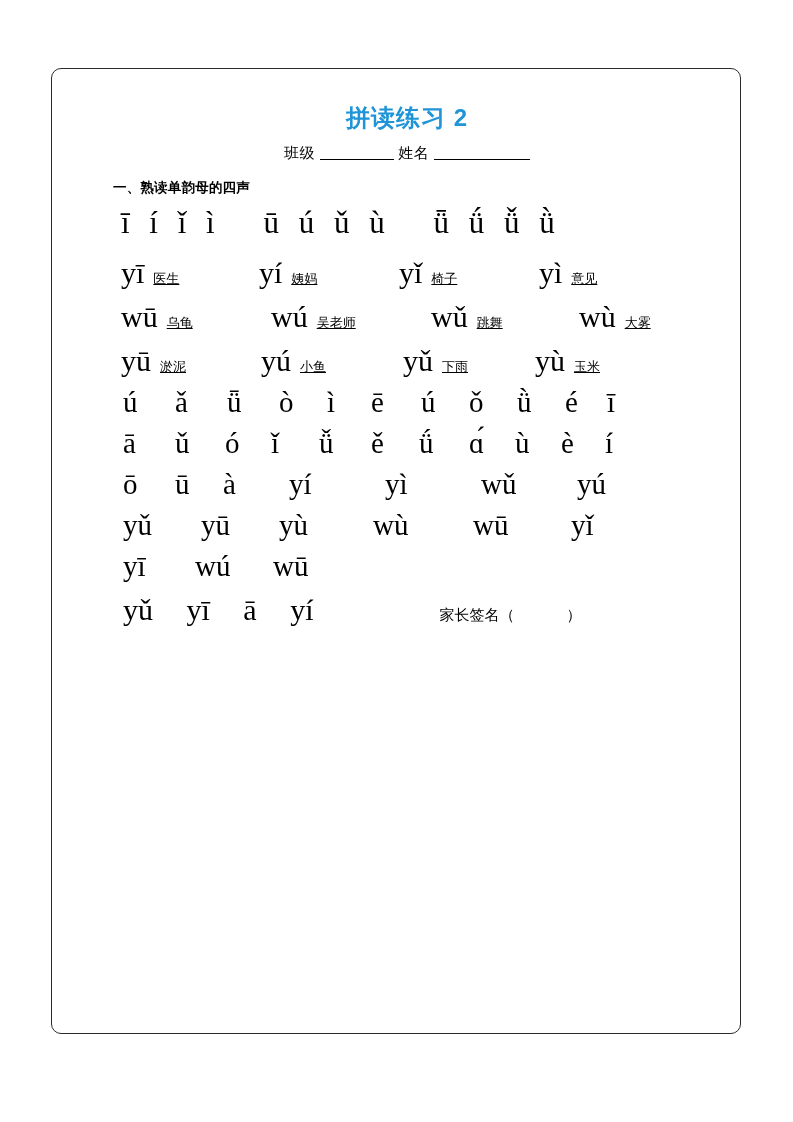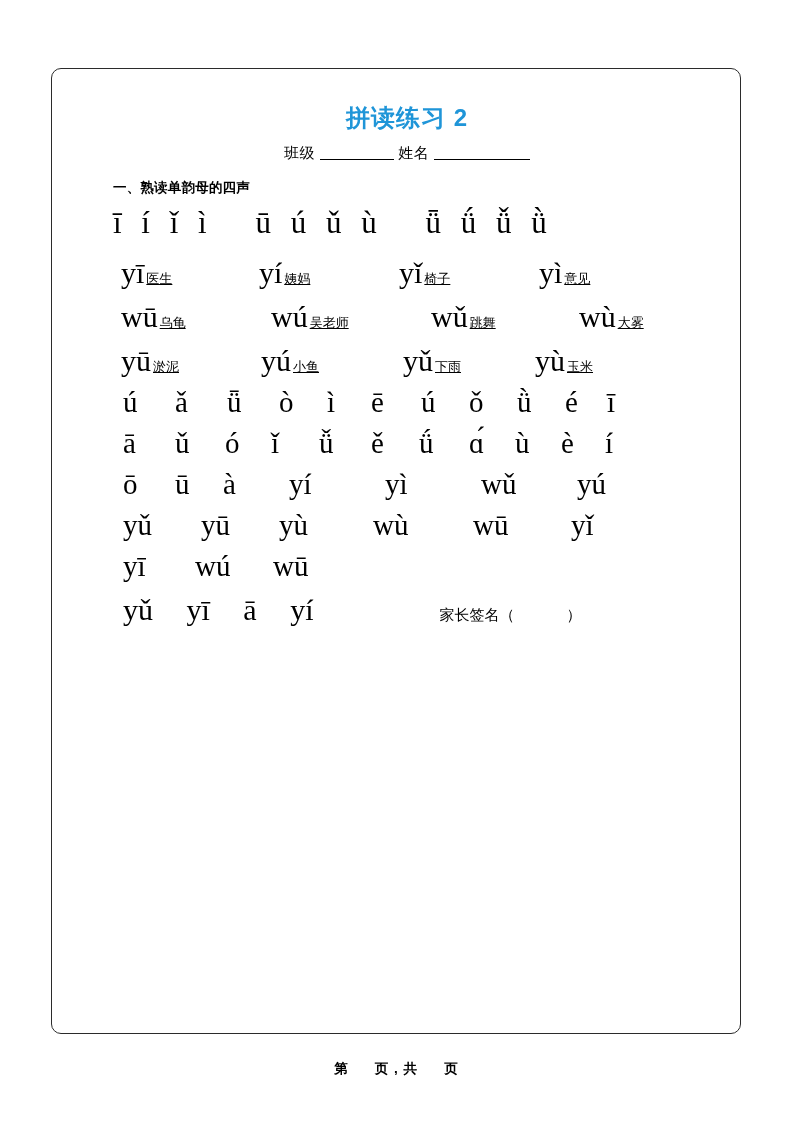--- a/index.html
+++ b/index.html
@@ -79,21 +79,21 @@
   }
   .section-head .mono {
     font-family: "Liberation Mono", monospace;
     font-weight: normal;
     font-size: 13px;
   }
   .row-big {
     font-size: 31px;
     letter-spacing: 1px;
     line-height: 1.45;
-    margin: 4px 0 4px 0;
+    margin: 4px 0 4px 8px;
     white-space: nowrap;
   }
   .row-big .grp {
     display: inline-block;
     margin-right: 34px;
     letter-spacing: 6px;
   }
   .word-row {
     margin: 10px 0 2px 8px;
     display: flex;
@@ -104,21 +104,21 @@
     display: flex;
     align-items: baseline;
   }
   .word-row .syl {
     font-size: 30px;
     letter-spacing: 0px;
   }
   .word-row .gloss {
     font-family: Liberation Sans, sans-serif;
     font-size: 13px;
-    margin-left: 2px;
+    margin-left: 9px;
     align-self: flex-end;
     padding-bottom: 2px;
   }
   .word-row .gloss.ul {
     text-decoration: underline;
   }
   .grid-row {
     margin: 8px 0 0 10px;
     font-size: 29px;
     display: flex;
@@ -313,17 +313,14 @@
         <span class="it">ā</span>
         <span class="it">yí</span>
       </span>
       <span class="sign">
         <span>家长签名（</span><span class="blank"></span><span>）</span>
       </span>
     </div>
 
   </div>
 
-  <div class="footer">
-    <span>第</span><span class="gap"></span><span>页 , 共</span><span class="gap"></span><span>页</span>
-  </div>
 
 </div>
 
 </body></html>

